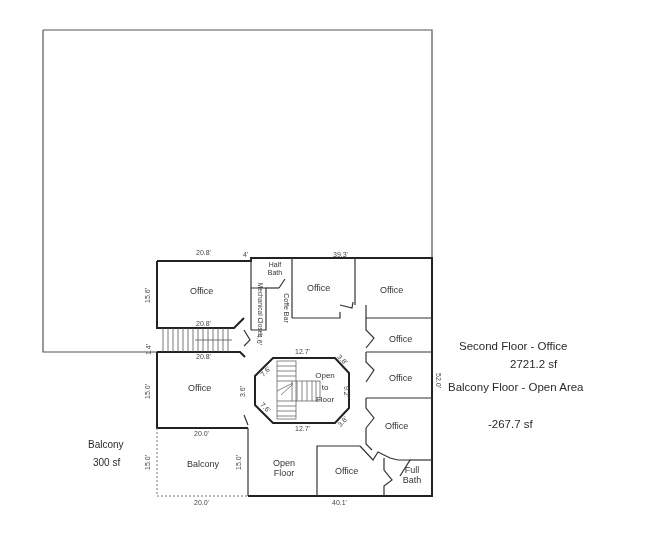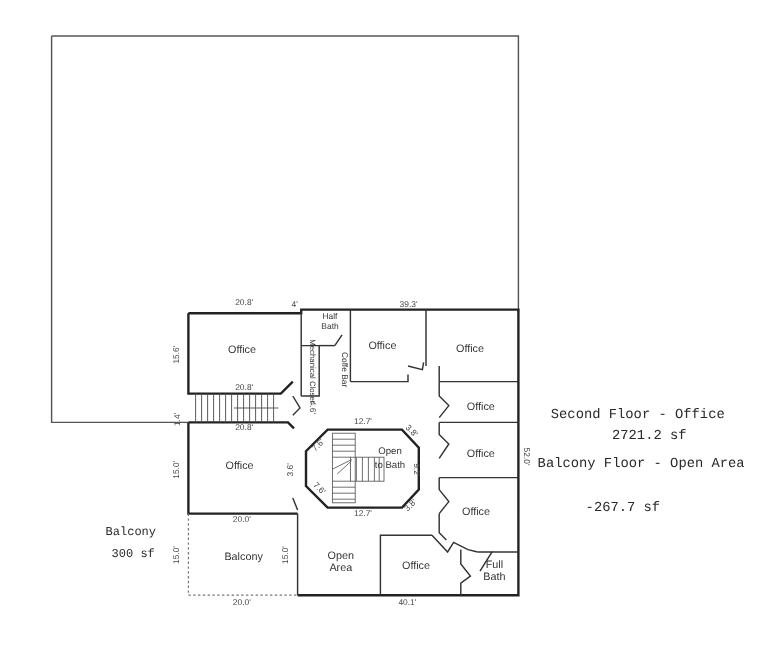--- a/index.html
+++ b/index.html
@@ -3,21 +3,21 @@
 <meta charset="utf-8">
 <style>
   html, body { margin: 0; padding: 0; background: #ffffff; }
   body { width: 650px; height: 556px; position: relative; overflow: hidden;
          font-family: "Liberation Sans", sans-serif; color: #2a2a2a; }
   #plan { position: absolute; left: 0; top: 0; width: 650px; height: 556px; }
   .lbl { position: absolute; font-size: 9px; color: #333; white-space: nowrap; line-height: 1.15; text-align: center; }
   .dim { position: absolute; font-size: 7px; color: #444; white-space: nowrap; }
   .vdim { transform: rotate(-90deg); transform-origin: center; }
   .vdim90 { transform: rotate(90deg); transform-origin: center; }
-  .legend { position: absolute; font-size: 11.5px; color: #2a2a2a; line-height: 1.1; white-space: nowrap; font-family: Liberation Mono, monospace; }
+  .legend { position: absolute; font-size: 11.5px; color: #2a2a2a; line-height: 1.1; white-space: nowrap; }
 </style>
 </head>
 <body>
 
 <svg id="plan" viewBox="0 0 650 556" xmlns="http://www.w3.org/2000/svg">
 
   <g fill="none" stroke="#555" stroke-width="1.2">
     <path d="M43 30 L432 30 L432 260"></path>
     <path d="M43 30 L43 352 L157 352"></path>
   </g>
@@ -109,23 +109,23 @@
 <div class="lbl" style="left:190px;top:286px;">Office</div>
 <div class="lbl" style="left:262px;top:261px;width:26px;white-space:normal;font-size:7px;">Half Bath</div>
 <div class="lbl vdim90" style="left:236px;top:303px;width:48px;font-size:6.5px;">Mechanical Closet</div>
 <div class="lbl vdim90" style="left:267px;top:304px;width:38px;font-size:7px;">Coffe Bar</div>
 <div class="lbl" style="left:307px;top:283px;">Office</div>
 <div class="lbl" style="left:380px;top:285px;">Office</div>
 <div class="lbl" style="left:389px;top:334px;">Office</div>
 <div class="lbl" style="left:389px;top:373px;">Office</div>
 <div class="lbl" style="left:385px;top:421px;">Office</div>
 <div class="lbl" style="left:188px;top:383px;">Office</div>
-<div class="lbl" style="left:312px;top:370px;width:26px;white-space:normal;font-size:8px;line-height:1.5;">Open to Bath</div>
+<div class="lbl" style="left:312px;top:370px;width:26px;white-space:normal;font-size:8px;line-height:1.5;">Open to Floor</div>
 <div class="lbl" style="left:187px;top:459px;">Balcony</div>
-<div class="lbl" style="left:270px;top:458px;width:28px;white-space:normal;">Open Area</div>
+<div class="lbl" style="left:270px;top:458px;width:28px;white-space:normal;">Open Floor</div>
 <div class="lbl" style="left:335px;top:466px;">Office</div>
 <div class="lbl" style="left:400px;top:465px;width:24px;white-space:normal;">Full Bath</div>
 
 <div class="dim" style="left:196px;top:249px;">20.8'</div>
 <div class="dim" style="left:243px;top:251px;">4'</div>
 <div class="dim" style="left:333px;top:251px;">39.3'</div>
 <div class="dim vdim" style="left:140px;top:292px;">15.6'</div>
 <div class="dim" style="left:196px;top:320px;">20.8'</div>
 <div class="dim" style="left:196px;top:353px;">20.8'</div>
 <div class="dim vdim" style="left:143px;top:346px;">1.4'</div>

